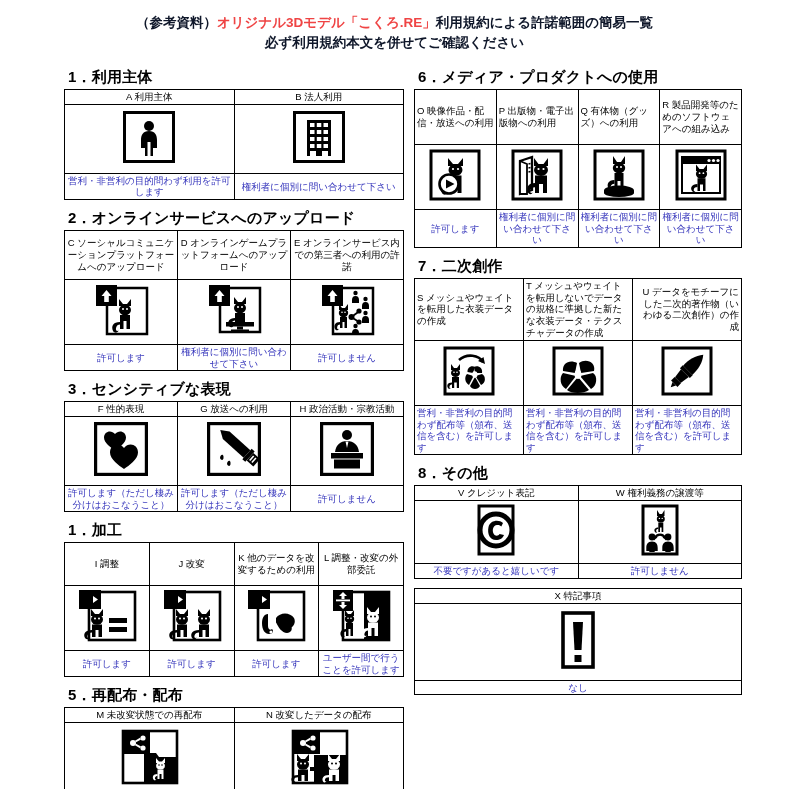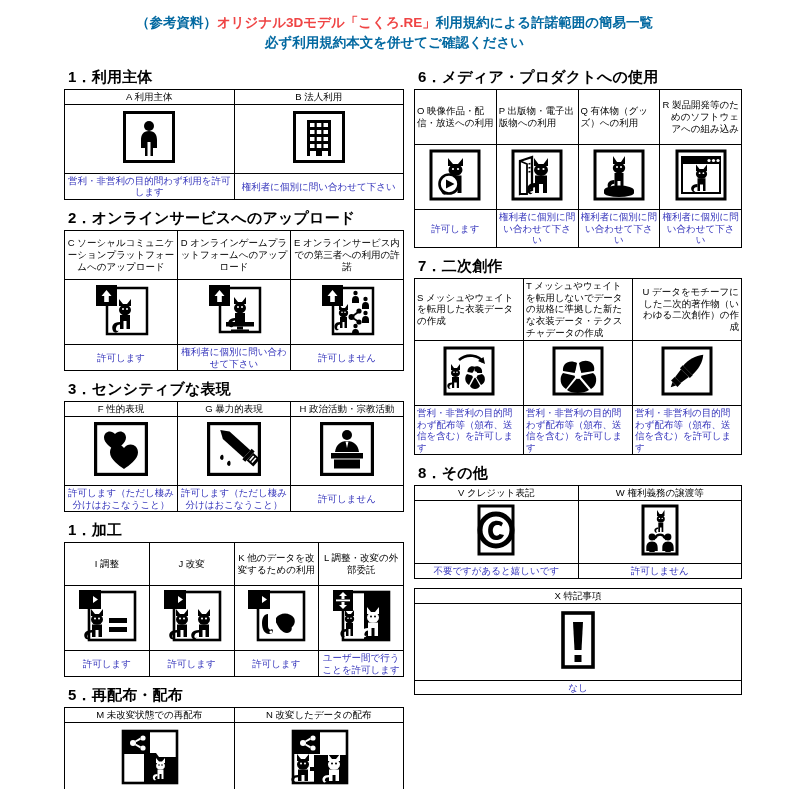--- a/index.html
+++ b/index.html
@@ -25,21 +25,21 @@
     padding-top: 13px;
     line-height: 1.45;
   }
   .title-line {
     font-size: 13.5px;
     font-weight: bold;
     letter-spacing: 0px;
     white-space: nowrap;
   }
   .title-accent { color: #ef4444; }
-  .title-plain  { color: #0369a1; }
+  .title-plain  { color: #0f172a; }
 
   
   .columns {
     position: absolute;
     top: 68px;
     left: 0;
     width: 789px;
     display: flex;
     align-items: flex-start;
   }
@@ -257,21 +257,21 @@
         </tbody>
           </table>
       </div>
 
       <div class="section sec3">
         <div class="section-heading">3．センシティブな表現</div>
         <table class="grid">
           <tbody>
               <tr>
             <td class="hdr" style="width:33.34%">F 性的表現</td>
-            <td class="hdr" style="width:33.33%">G 暴力的表現</td>
+            <td class="hdr" style="width:33.33%">G 放送への利用</td>
             <td class="hdr" style="width:33.33%">H 政治活動・宗教活動</td>
           </tr>
           <tr>
             <td class="icon">
               <span class="iconbox">
                 <svg width="54" height="54" viewBox="0 0 54 54">
                       <rect x="1.6" y="1.6" width="50.8" height="50.8" fill="#fff" stroke="#000" stroke-width="3.2"></rect>
                       <path d="M21 12 C17.5 7.5 10 9 10 15.5 C10 21 17 25.5 21 28.5 C25 25.5 32 21 32 15.5 C32 9 24.5 7.5 21 12 Z"></path>
                       <path d="M30 26 C25.5 20 16 22 16 30.5 C16 37.5 25 43.5 30 47 C35 43.5 44 37.5 44 30.5 C44 22 34.5 20 30 26 Z"></path>
                     </svg>
@@ -506,21 +506,21 @@
     <div class="col-right">
 
       <div class="section sec6">
         <div class="section-heading">6．メディア・プロダクトへの使用</div>
         <table class="grid">
           <tbody>
               <tr>
             <td class="hdr" style="width:25%;height:52px;text-align:left">O 映像作品・配信・放送への利用</td>
             <td class="hdr" style="width:25%;text-align:left">P 出版物・電子出版物への利用</td>
             <td class="hdr" style="width:25%;text-align:left">Q 有体物（グッズ）への利用</td>
-            <td class="hdr" style="width:25%;text-align:right">R 製品開発等のためのソフトウェアへの組み込み</td>
+            <td class="hdr" style="width:25%;text-align:left">R 製品開発等のためのソフトウェアへの組み込み</td>
           </tr>
           <tr>
             <td class="icon">
               <span class="iconbox">
                 <svg width="54" height="54" viewBox="0 0 54 54">
                       <rect x="3" y="3" width="48" height="48" fill="#fff" stroke="#000" stroke-width="3"></rect>
                       <g>
                         <path d="M20 18 L20 10 L25 16 L30 16 L35 10 L35 18 Z"></path>
                         <ellipse cx="27.5" cy="22" rx="7" ry="6"></ellipse>
                         <circle cx="25" cy="21" r="1.1" fill="#fff"></circle>

